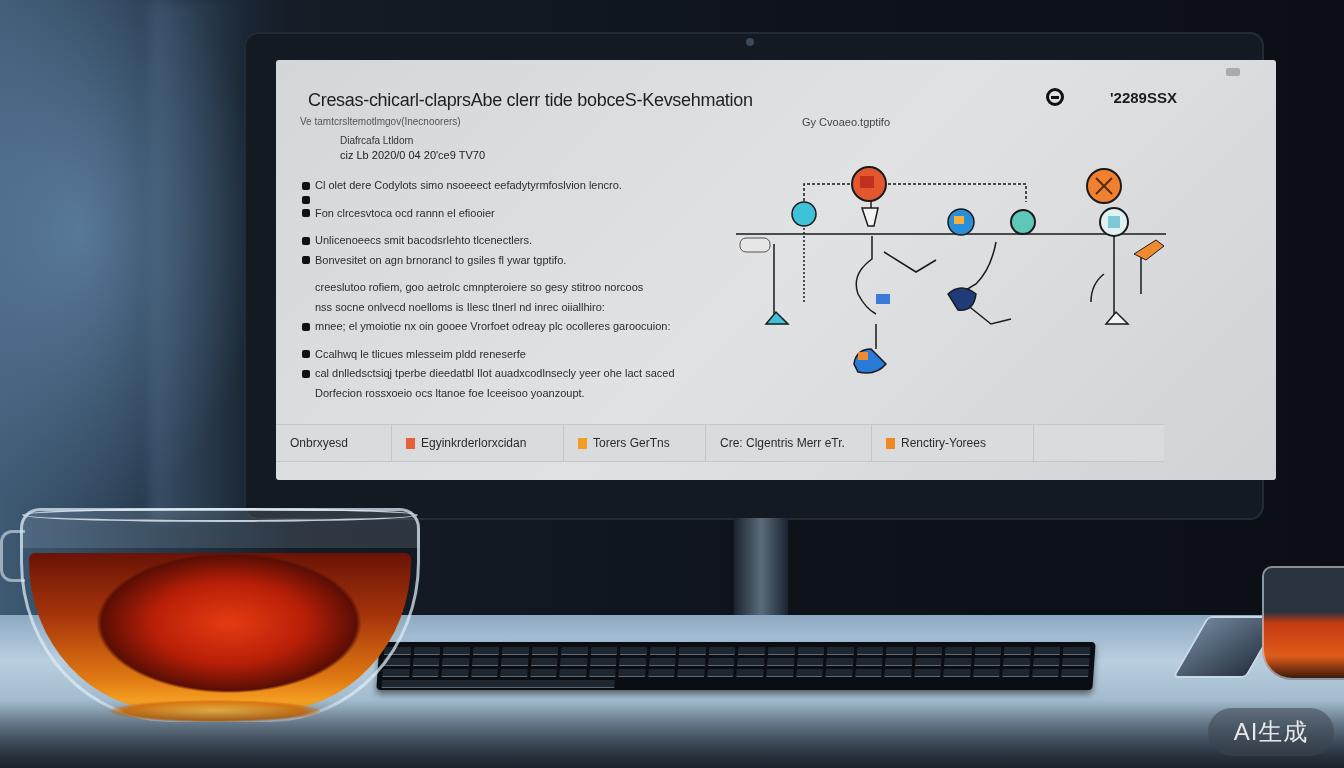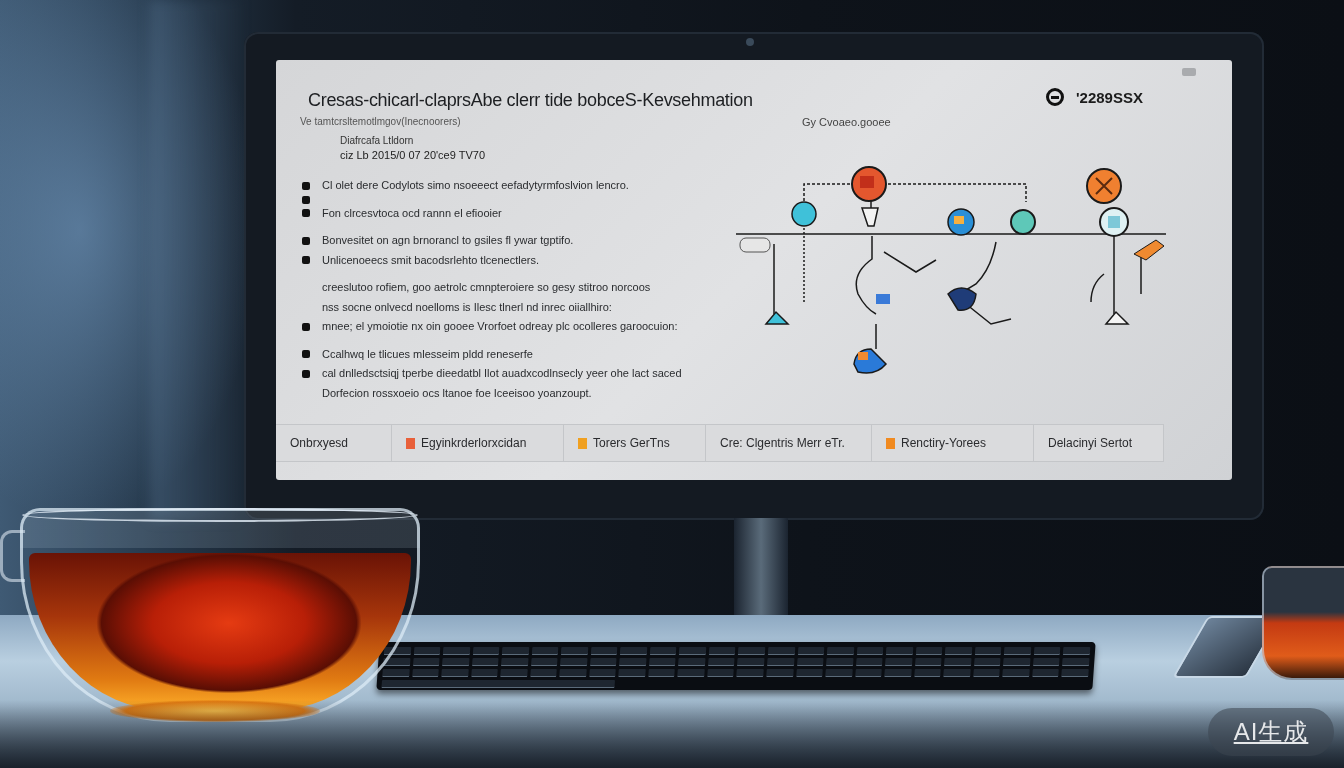--- a/index.html
+++ b/index.html
@@ -16,33 +16,33 @@
   .desk-shadow{position:absolute;left:0;top:700px;width:1344px;height:68px;
     background:linear-gradient(180deg,transparent,#1a222c);}
   
   .monitor{position:absolute;left:244px;top:32px;width:1020px;height:488px;
     background:#141a22;border-radius:14px;box-shadow:0 0 0 2px #222b36 inset;}
   .cam{position:absolute;left:502px;top:6px;width:8px;height:8px;border-radius:50%;background:#3a4a5a;}
   .stand{position:absolute;left:734px;top:518px;width:54px;height:112px;
     background:linear-gradient(90deg,#1b2430,#5a6b7a,#1b2430);}
   .screen{position:absolute;left:32px;top:28px;width:956px;height:420px;
     background:linear-gradient(135deg,#d5d6d8 0%,#e1e2e4 50%,#d0d2d5 100%);
-    border-radius:3px;overflow:hidden;}
+    border-radius:3px;overflow:hidden;padding-left:44px;}
   .scroll-corner{position:absolute;right:36px;top:8px;width:14px;height:8px;background:#a9abae;border-radius:2px;}
   .title{position:absolute;left:32px;top:30px;font-size:18px;color:#1d1f22;letter-spacing:-0.3px;white-space:nowrap;}
   .badge{position:absolute;left:770px;top:28px;display:flex;align-items:center;gap:12px;}
   .badge-icon{width:18px;height:18px;border:3px solid #111;border-radius:50%;position:relative;box-sizing:border-box;}
   .badge-icon::after{content:"";position:absolute;left:2px;right:2px;top:5px;height:3px;background:#111;}
-  .badge-text{font-size:15px;font-weight:bold;color:#1b1b1b;}
+  .badge-text{font-size:15px;font-weight:bold;color:#1b1b1b;margin-left:34px;}
   .subtitle{position:absolute;left:24px;top:56px;font-size:10px;color:#555;white-space:nowrap;}
   .meta-right{position:absolute;left:526px;top:56px;font-size:11px;color:#444;white-space:nowrap;}
   .meta1{position:absolute;left:64px;top:75px;font-size:10px;color:#333;}
   .meta2{position:absolute;left:64px;top:89px;font-size:11px;color:#222;}
   .bullets{position:absolute;left:26px;top:116px;width:430px;font-size:11px;color:#2a2c2f;line-height:19.5px;}
-  .bullets .row{white-space:nowrap;display:flex;align-items:center;gap:12px;}
+  .bullets .row{white-space:nowrap;display:flex;align-items:center;gap:5px;}
   .bullets .gap{height:8px;}
   .bullets .ic{display:inline-block;width:8px;height:8px;background:#111;border-radius:2px;flex:none;}
   .bullets .noic{display:inline-block;width:8px;flex:none;}
   
   .diagram{position:absolute;left:460px;top:104px;width:470px;height:250px;}
   .diagram svg{position:absolute;left:0;top:0;}
   
   .tabs{position:absolute;left:0;top:364px;width:888px;height:36px;display:flex;
     border-top:1px solid #c4c6c9;border-bottom:1px solid #c4c6c9;background:#dadbdd;}
   .tab{display:flex;align-items:center;gap:6px;padding:0 14px;font-size:12px;color:#2a2b2e;
@@ -69,62 +69,62 @@
   .keys{position:absolute;inset:5px;display:grid;grid-template-columns:repeat(24,1fr);grid-auto-rows:8px;gap:3px;}
   .key{background:#1e2630;border-radius:1px;box-shadow:0 -1px 0 #5b6b7a inset;}
   .space{grid-column:span 8;}
   
   .phone{position:absolute;left:1190px;top:616px;width:70px;height:58px;
     transform:skewX(-30deg);border:2px solid #c8d8e6;border-radius:5px;background:linear-gradient(135deg,#6c8299,#2a3542);}
   .cup2{position:absolute;left:1262px;top:566px;width:90px;height:110px;border-radius:10px 0 0 30px;
     border:2px solid rgba(200,215,230,0.6);background:linear-gradient(180deg,#2a3440 0%,#2a3440 40%,#c43a12 50%,#e05c1a 80%,#3a1a0a 100%);}
   .watermark{position:absolute;left:1208px;top:708px;width:126px;height:48px;border-radius:24px;
     background:rgba(60,70,80,0.55);display:flex;align-items:center;justify-content:center;
-    font-size:24px;color:#e6e8ea;letter-spacing:1px;text-decoration:underline;}
+    font-size:24px;color:#e6e8ea;letter-spacing:1px;}
 </style>
 </head>
 <body>
 
 <div class="bg"></div>
 <div class="window-stripe"></div>
 
 <div class="monitor">
   <div class="cam"></div>
   <div class="screen">
     <div class="scroll-corner"></div>
     <div class="title">Cresas-chicarl-claprsAbe clerr tide bobceS-Kevsehmation</div>
     <div class="badge">
       <span class="badge-icon"></span>
       <span class="badge-text">'2289SSX</span>
     </div>
     <div class="subtitle">Ve tamtcrsltemotlmgov(Inecnoorers)</div>
-    <div class="meta-right">Gy Cvoaeo.gooee</div>
+    <div class="meta-right">Gy Cvoaeo.tgptifo</div>
     <div class="meta1">Diafrcafa Ltldorn</div>
-    <div class="meta2">ciz Lb 2015/0 07 20'ce9 TV70</div>
+    <div class="meta2">ciz Lb 2020/0 04 20'ce9 TV70</div>
 
     <div class="bullets" id="bullets">
         <div class="row">
           <span class="ic"></span>
           <span>Cl olet dere Codylots simo nsoeeect eefadytyrmfoslvion lencro.</span>
         </div>
         <div class="row">
           <span class="ic"></span>
         </div>
         <div class="row">
           <span class="ic"></span>
           <span>Fon clrcesvtoca ocd rannn el efiooier</span>
         </div>
         <div class="gap"></div>
         <div class="row">
           <span class="ic"></span>
+          <span>Unlicenoeecs smit bacodsrlehto tlcenectlers.</span>
+        </div>
+        <div class="row">
+          <span class="ic"></span>
           <span>Bonvesitet on agn brnorancl to gsiles fl ywar tgptifo.</span>
-        </div>
-        <div class="row">
-          <span class="ic"></span>
-          <span>Unlicenoeecs smit bacodsrlehto tlcenectlers.</span>
         </div>
         <div class="gap"></div>
         <div class="row">
           <span class="noic"></span>
           <span>creeslutoo rofiem, goo aetrolc cmnpteroiere so gesy stitroo norcoos</span>
         </div>
         <div class="row">
           <span class="noic"></span>
           <span>nss socne onlvecd noelloms is Ilesc tlnerl nd inrec oiiallhiro:</span>
         </div>
@@ -201,23 +201,20 @@
           <span class="sw" style="background: rgb(240, 160, 32);"></span>
           <span>Torers GerTns</span>
         </div>
         <div class="tab" style="width: 166px; box-sizing: border-box;">
           <span>Cre: Clgentris Merr eTr.</span>
         </div>
         <div class="tab" style="width: 162px; box-sizing: border-box;">
           <span class="sw" style="background: rgb(240, 138, 32);"></span>
           <span>Renctiry-Yorees</span>
         </div>
-        <div class="tab" style="width: 130px; box-sizing: border-box;">
-          <span>Delacinyi Sertot</span>
-        </div>
       </div>
   </div>
 </div>
 <div class="stand"></div>
 
 <div class="desk"></div>
 
 <div class="keyboard">
   <div class="keys" id="keys">
       <div class="key"></div>

